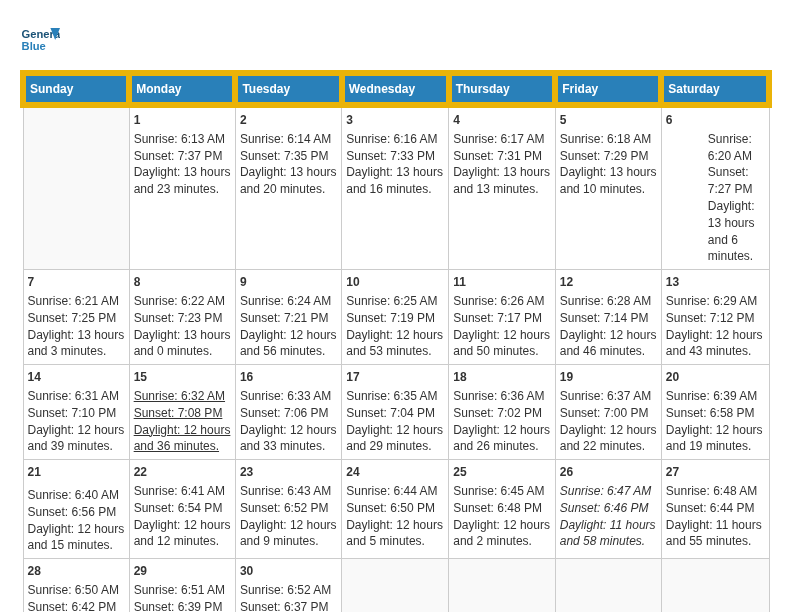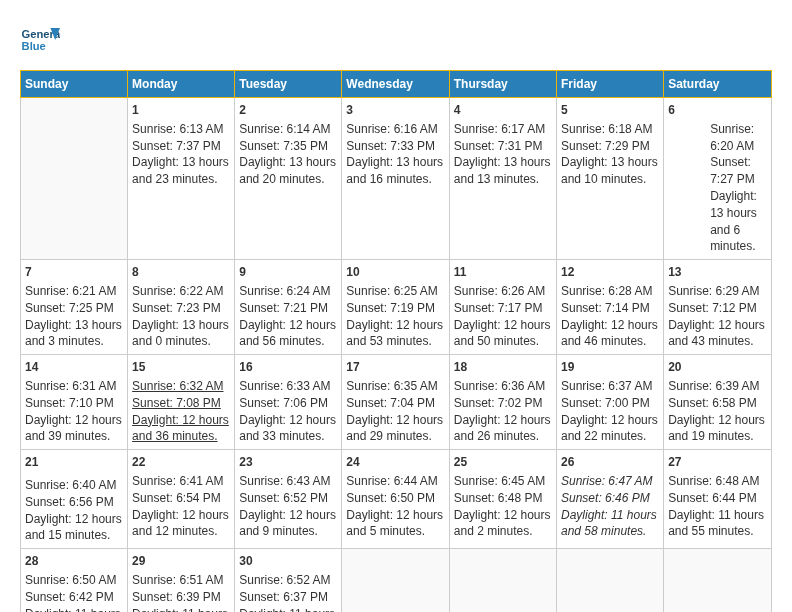--- a/index.html
+++ b/index.html
@@ -47,21 +47,21 @@
       border-collapse: collapse;
       font-size: 10.5px;
     }
     thead tr th {
       background-color: #2980b9;
       color: #fff;
       padding: 6px 4px;
       text-align: left;
       font-size: 12px;
       font-weight: bold;
-      border: 1px solid #eab308;
+      border: 6px solid #eab308;
     }
     tbody tr td {
       border: 1px solid #ccc;
       vertical-align: top;
       padding: 4px;
       width: 108px;
       min-height: 70px;
       color: #333;
       line-height: 1.4;
     }

